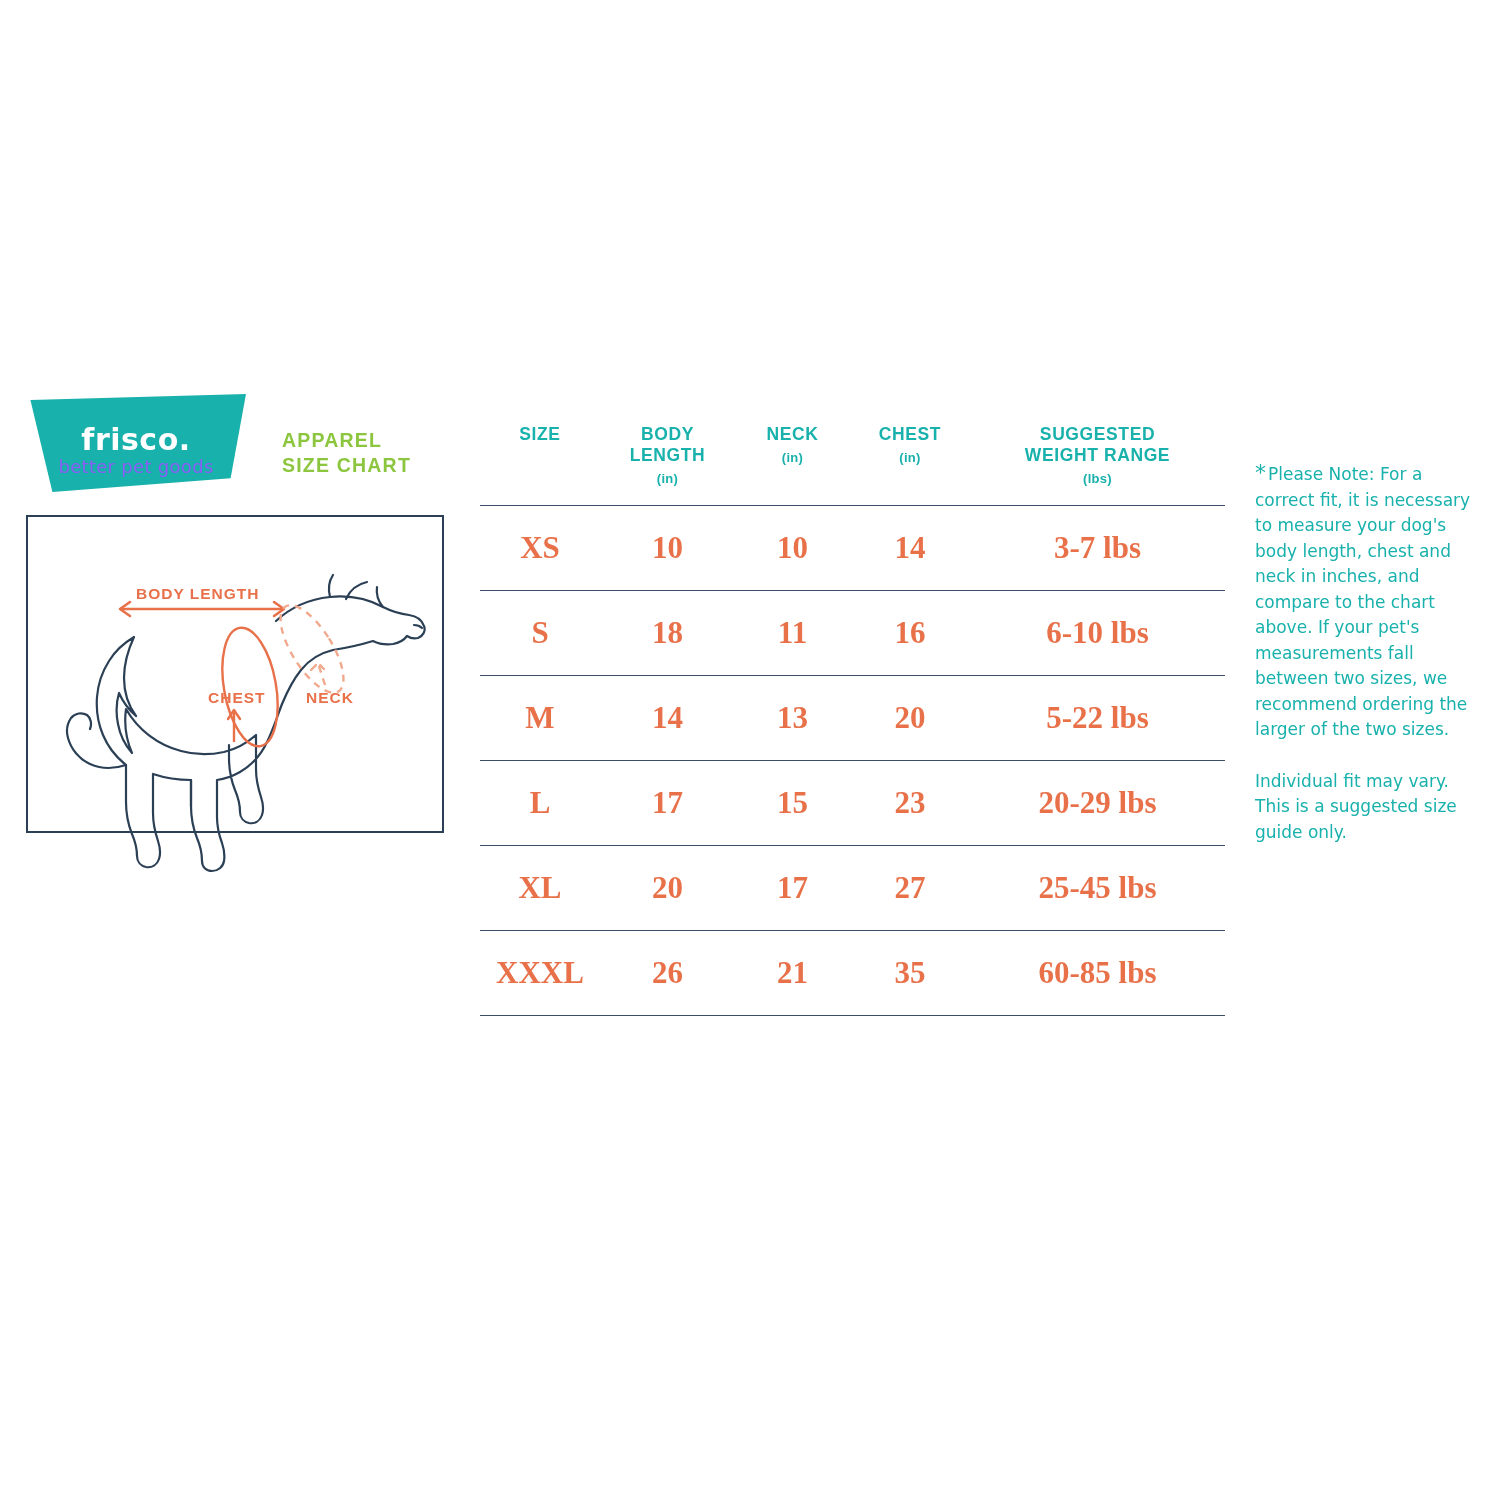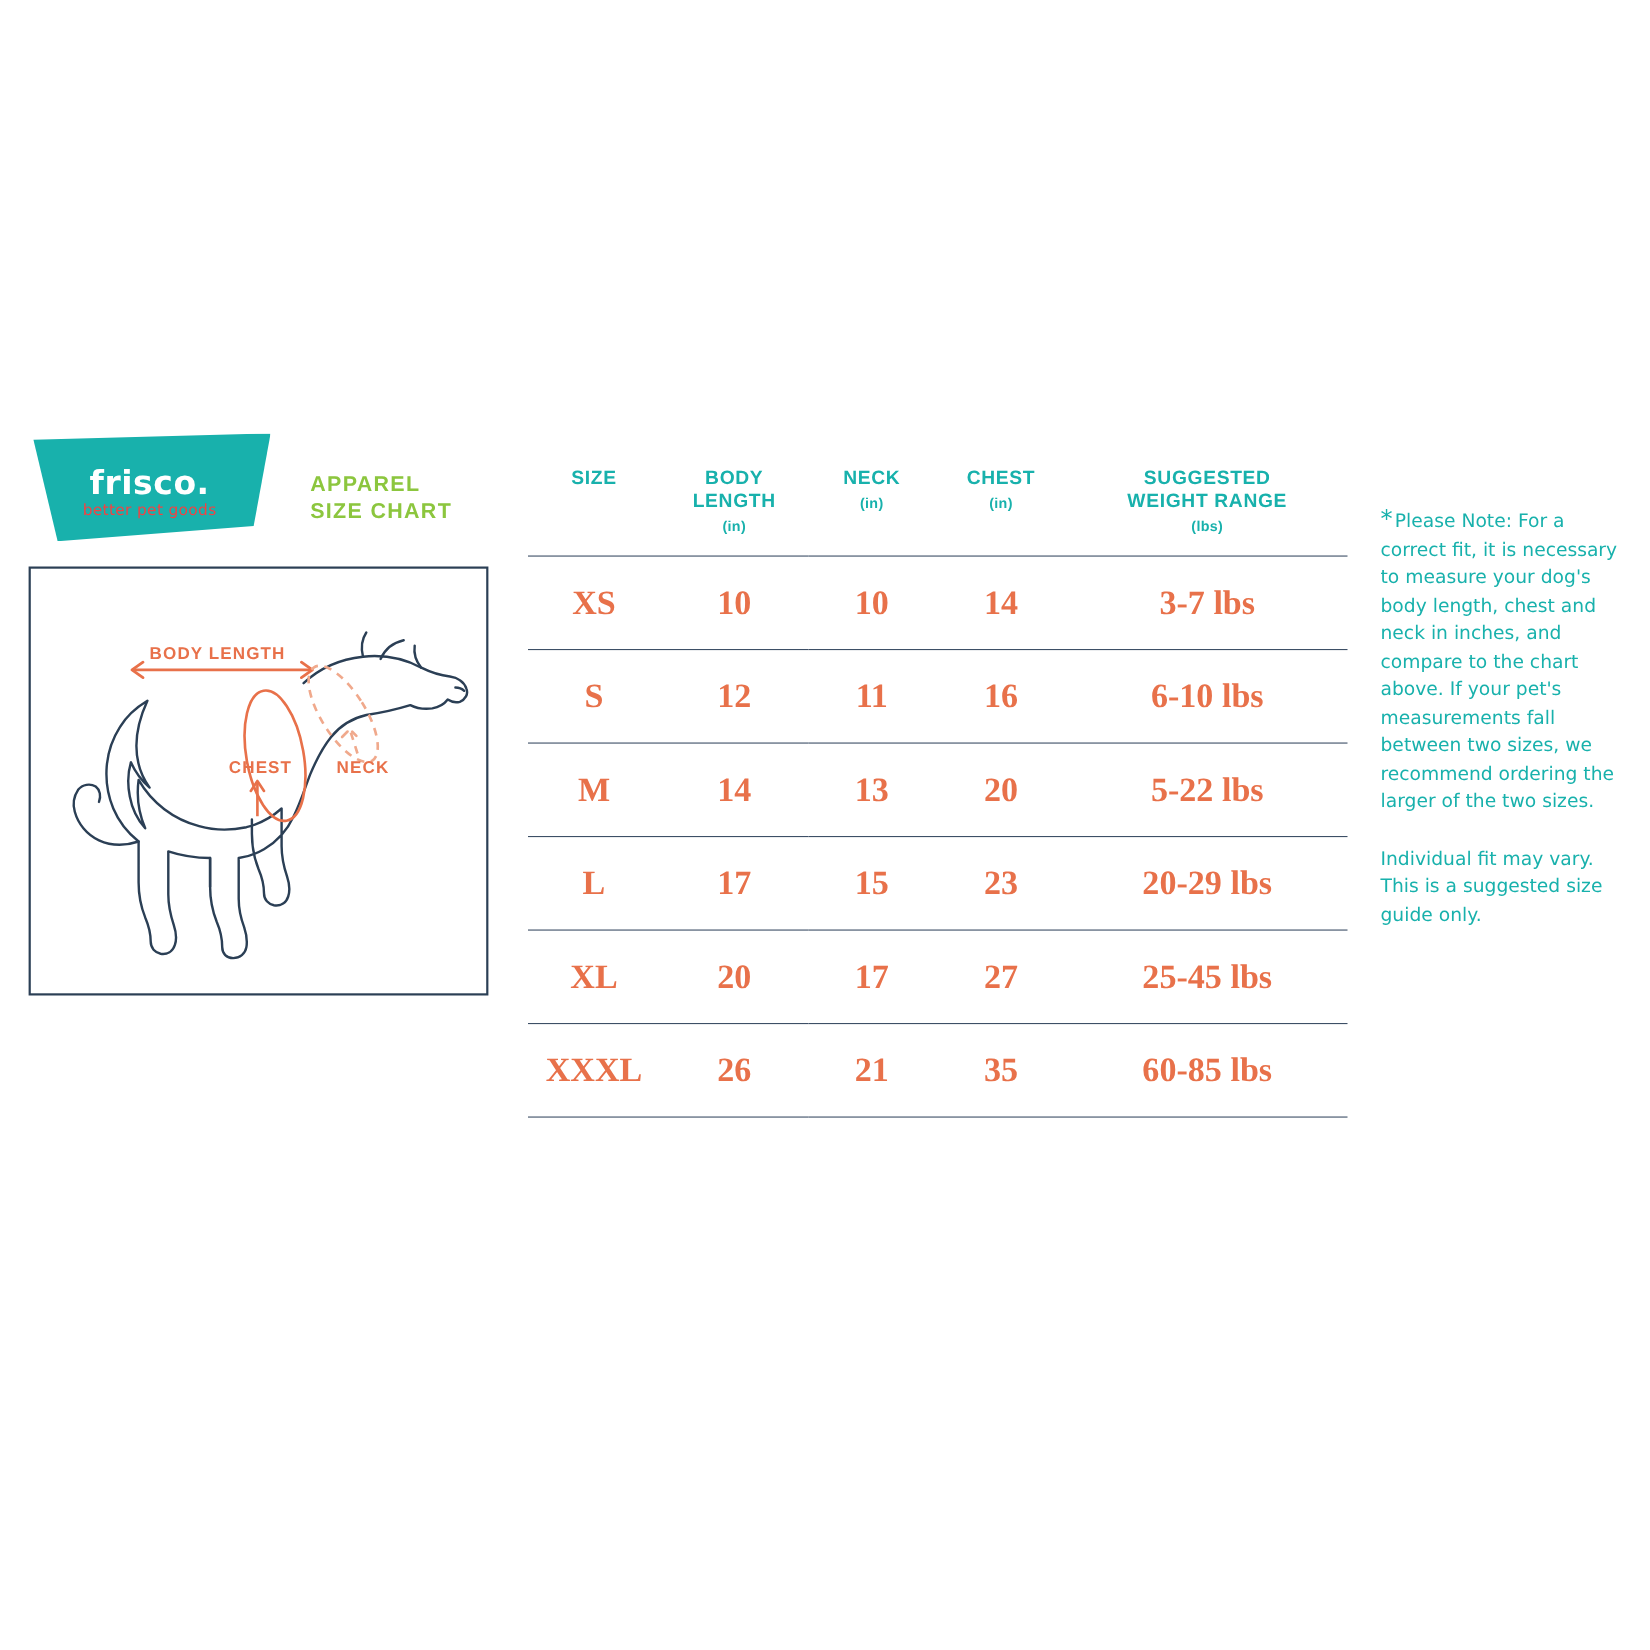--- a/index.html
+++ b/index.html
@@ -50,22 +50,22 @@
     font-weight: bold;
     letter-spacing: 0.5px;
     font-family: "DejaVu Sans", sans-serif;
   }
   .logo-tag {
     position: absolute;
     left: 0;
     top: 62px;
     width: 220px;
     text-align: center;
-    color: #ef4444;
-    font-size: 14px;
+    color: #8b5cf6;
+    font-size: 18px;
     letter-spacing: 0.3px;
   }
 
   
   .apparel-title {
     position: absolute;
     left: 282px;
     top: 428px;
     width: 200px;
     color: #8cc63e;
@@ -75,21 +75,21 @@
     letter-spacing: 1.2px;
     font-family: "Liberation Sans", sans-serif;
   }
 
   
   .dog-box {
     position: absolute;
     left: 26px;
     top: 515px;
     width: 418px;
-    height: 390px;
+    height: 318px;
     border: 2px solid #2b3f55;
     box-sizing: border-box;
   }
   .dog-svg {
     position: absolute;
     left: 0; top: 0;
   }
 
   
   .table-wrap {
@@ -279,21 +279,21 @@
       <tbody>
         <tr>
           <td class="col-size">XS</td>
           <td class="col-body">10</td>
           <td class="col-neck">10</td>
           <td class="col-chest">14</td>
           <td class="col-weight">3-7 lbs</td>
         </tr>
         <tr>
           <td class="col-size">S</td>
-          <td class="col-body">12</td>
+          <td class="col-body">18</td>
           <td class="col-neck">11</td>
           <td class="col-chest">16</td>
           <td class="col-weight">6-10 lbs</td>
         </tr>
         <tr>
           <td class="col-size">M</td>
           <td class="col-body">14</td>
           <td class="col-neck">13</td>
           <td class="col-chest">20</td>
           <td class="col-weight">5-22 lbs</td>

